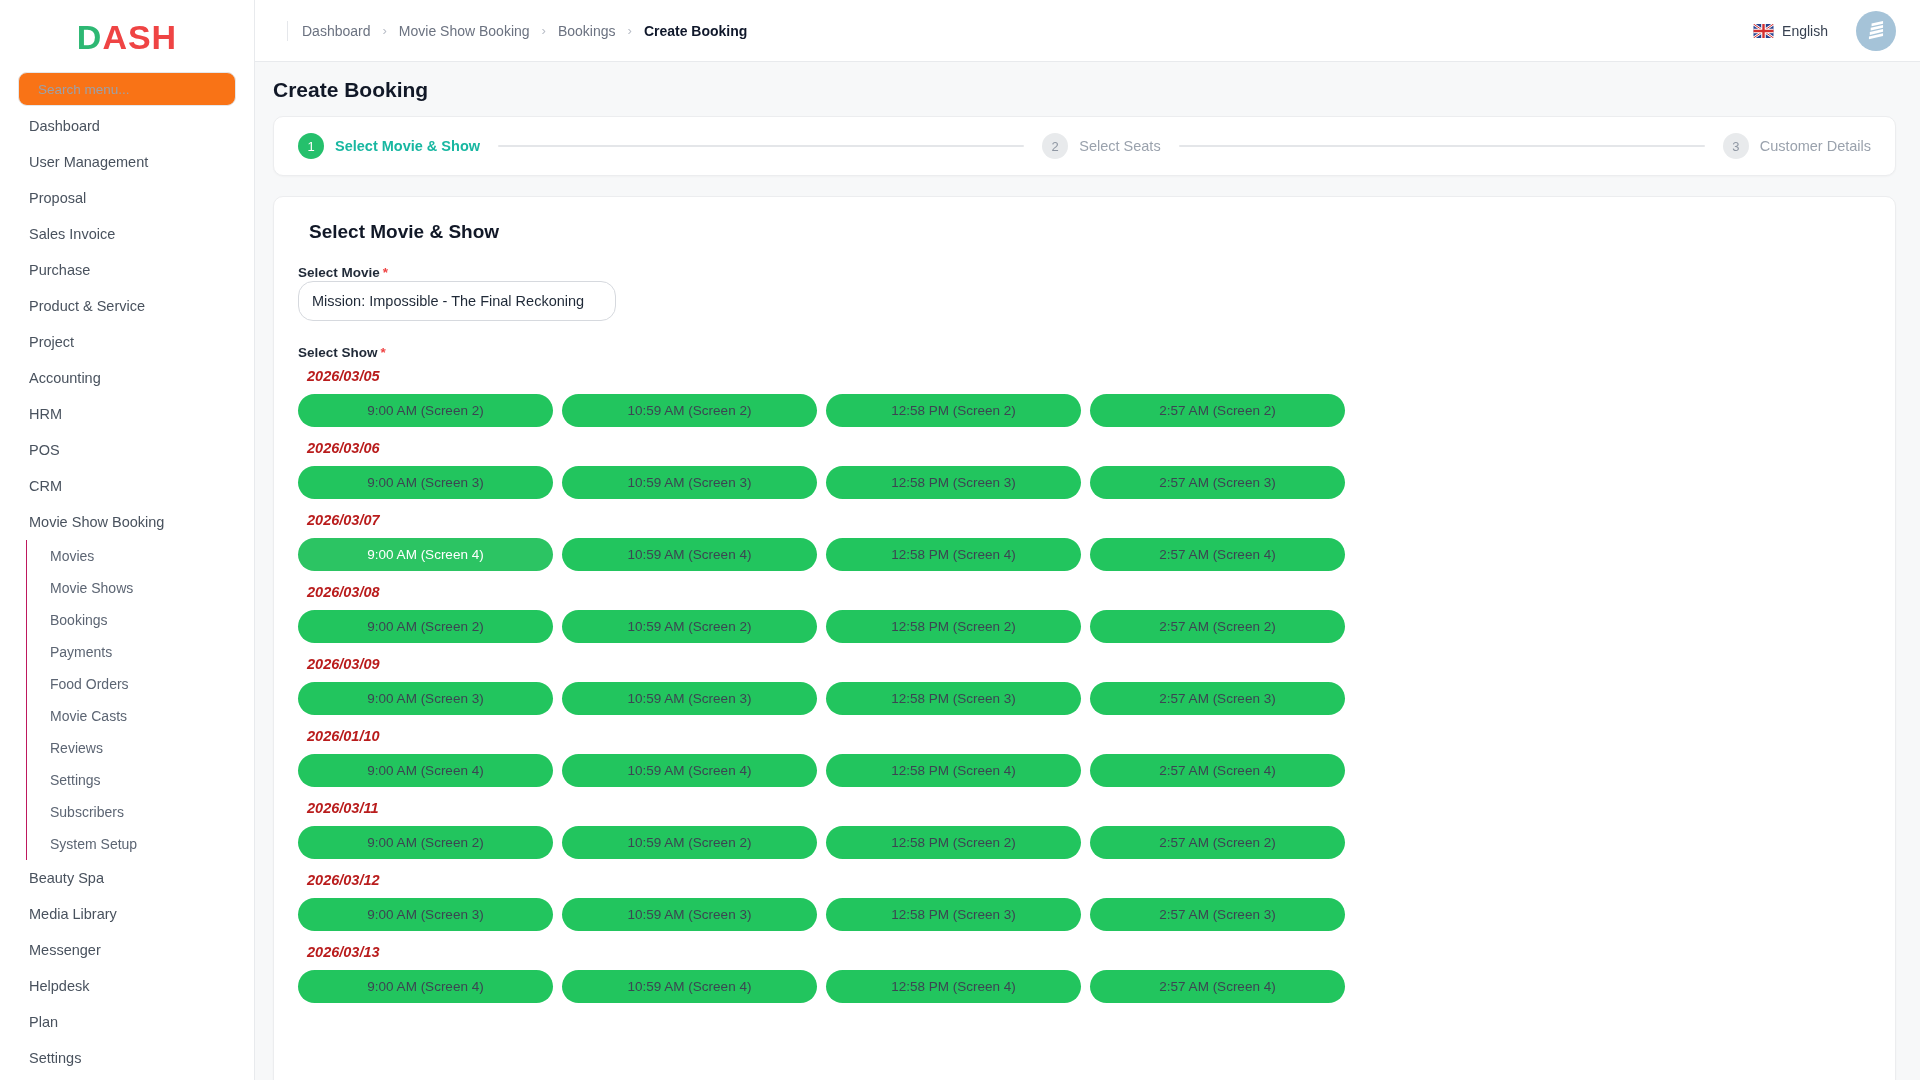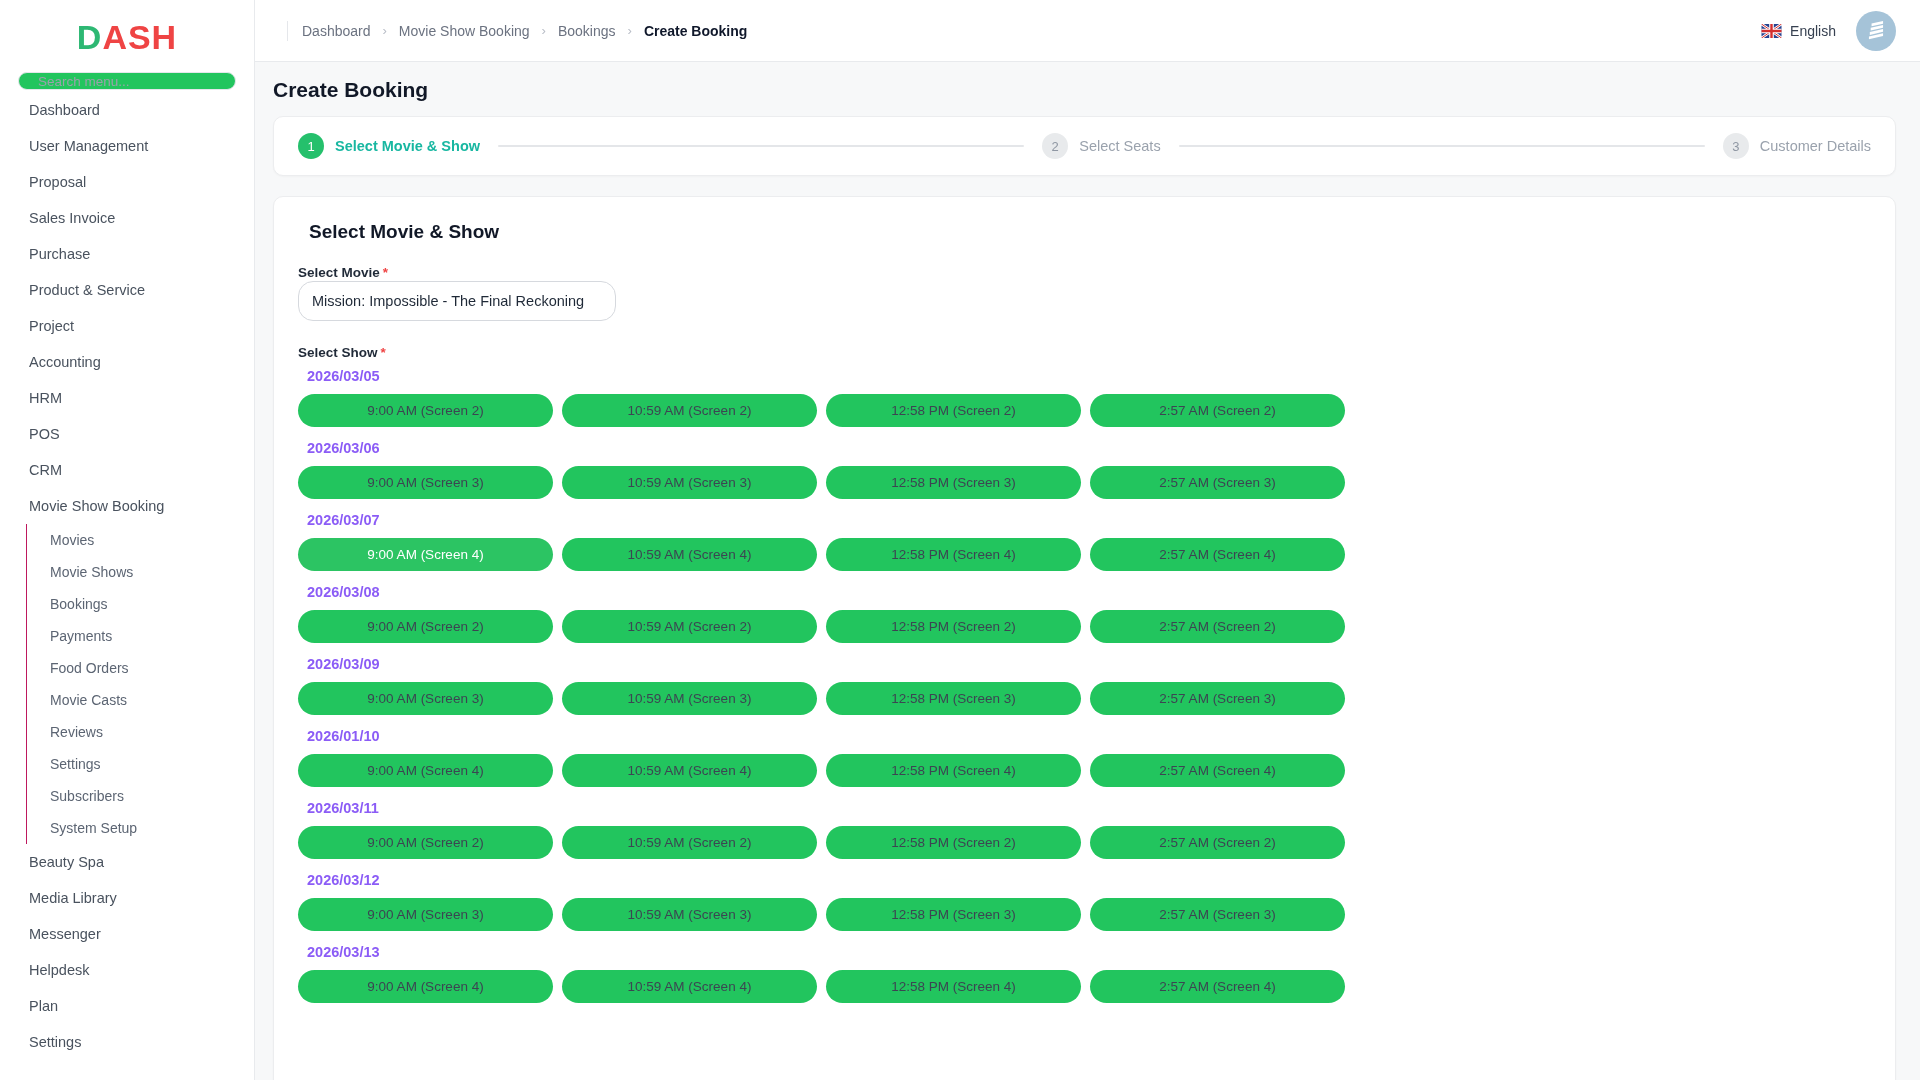--- a/index.html
+++ b/index.html
@@ -15,22 +15,22 @@
   
   .sidebar {
     width:255px; height:1080px; background:#ffffff;
     border-right:1px solid #e8eaed; display:flex; flex-direction:column; flex:none;
   }
   .logo { height:66px; display:flex; align-items:center; justify-content:center; padding-top:8px; }
   .logo .wordmark { font-size:34px; font-weight:bold; letter-spacing:1px; }
   .logo .d { color:#2db873; }
   .logo .rest { color:#ef4444; }
   .searchbox {
-    margin:6px 18px 10px 18px; height:18px; border:1px solid #e4e7eb; border-radius:9px;
-    display:flex; align-items:center; gap:8px; padding:0 11px; background:#22c55e;
+    margin:6px 18px 10px 18px; height:34px; border:1px solid #e4e7eb; border-radius:9px;
+    display:flex; align-items:center; gap:8px; padding:0 11px; background:#f97316;
   }
   .searchbox input {
     border:none; outline:none; width:100%; font-size:13.5px; color:#374151;
     font-family:"Liberation Sans", sans-serif; background:transparent;
   }
   .searchbox input::placeholder { color:#9aa1ab; }
   .menu { flex:1; overflow:hidden; padding:4px 16px 0 18px; }
   .nav-item {
     height:36px; display:flex; align-items:center; gap:11px;
     color:#49525e; font-size:14.5px; cursor:pointer; white-space:nowrap;
@@ -45,21 +45,21 @@
 
   .topbar {
     height:62px; background:#fff; border-bottom:1px solid #e8eaed;
     display:flex; align-items:center; padding:0 24px 0 18px; flex:none;
   }
   .tb-divider { width:1px; height:20px; background:#e5e7eb; margin:0 14px; }
   .breadcrumb { display:flex; align-items:center; gap:12px; font-size:14px; color:#6b7280; }
   .crumb { cursor:pointer; }
   .crumb.active { color:#0f172a; font-weight:600; }
   .crumb-sep { color:#b9bec7; font-size:13px; }
-  .tb-right { margin-left:auto; display:flex; align-items:center; gap:2px; }
+  .tb-right { margin-left:auto; display:flex; align-items:center; gap:10px; }
   .lang { display:flex; align-items:center; gap:8px; font-size:14px; color:#374151; cursor:pointer; }
   .avatar {
     width:40px; height:40px; border-radius:50%; background:#a5c3d8;
     display:flex; align-items:center; justify-content:center; margin-left:10px; cursor:pointer; overflow:hidden;
   }
 
   .content { flex:1; overflow:hidden; padding:12px 24px 0 18px; }
   .page-title { font-size:21px; font-weight:bold; color:#111827; margin:4px 0 14px 0; }
 
   
@@ -91,21 +91,21 @@
   .select {
     width:318px; height:40px; border:1px solid #d6d9de; border-radius:15px;
     display:flex; align-items:center; justify-content:space-between;
     padding:0 13px; font-size:14.5px; color:#1f2937; cursor:pointer; margin-bottom:24px;
     background:#fff;
   }
   .select .chev { color:#9ca3af; }
 
   .show-group { margin-top:13px; }
   .show-group:first-of-type { margin-top:8px; }
-  .date-row { display:flex; align-items:center; gap:9px; color:#8b5cf6; }
+  .date-row { display:flex; align-items:center; gap:9px; color:#b91c1c;font-style:italic; }
   .date-text { font-size:14.5px; font-weight:bold; }
   .times { display:flex; gap:9px; margin-top:10px; }
   .slot {
     width:255px; height:33px; border-radius:17px; background:#22c55e;
     display:flex; align-items:center; justify-content:center;
     font-size:13.5px; color:#3c4552; cursor:pointer; border:none;
     font-family:"Liberation Sans", sans-serif;
   }
   .slot.selected { background:#2cc463; color:#fff; }
 </style>

